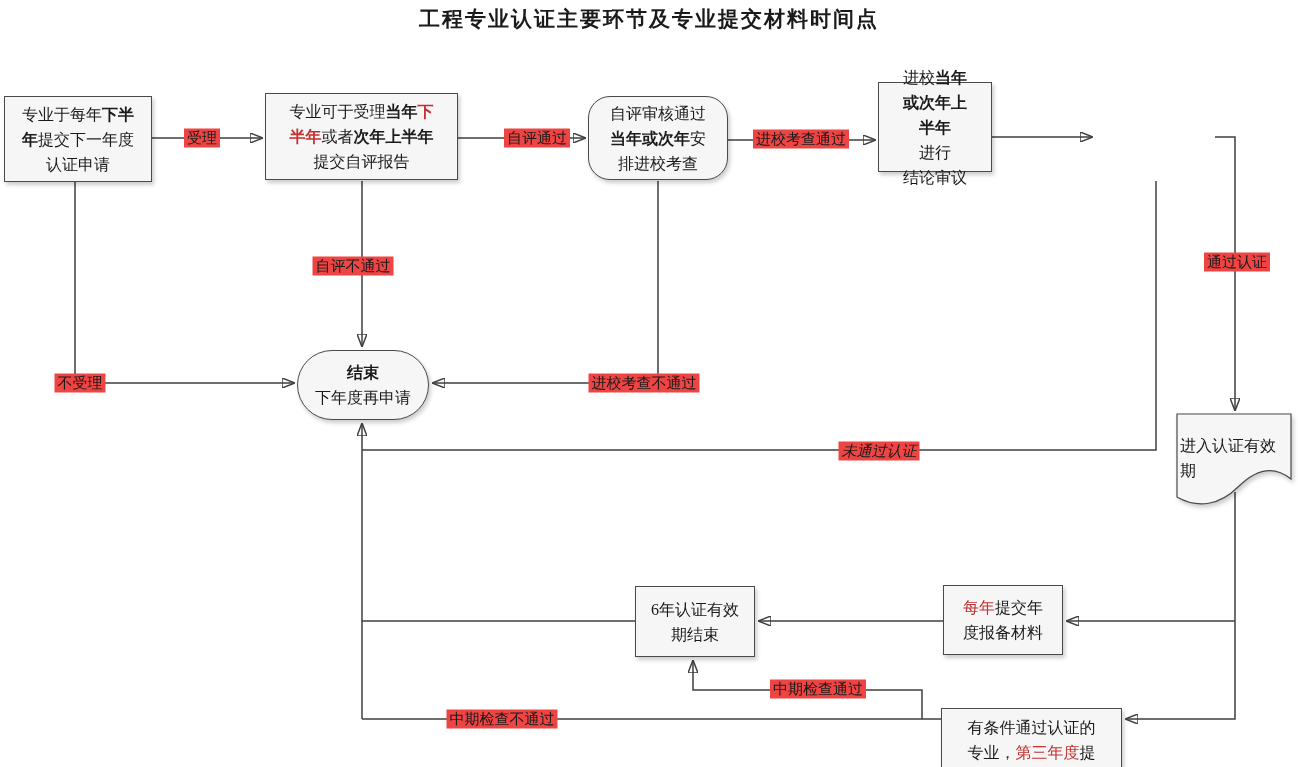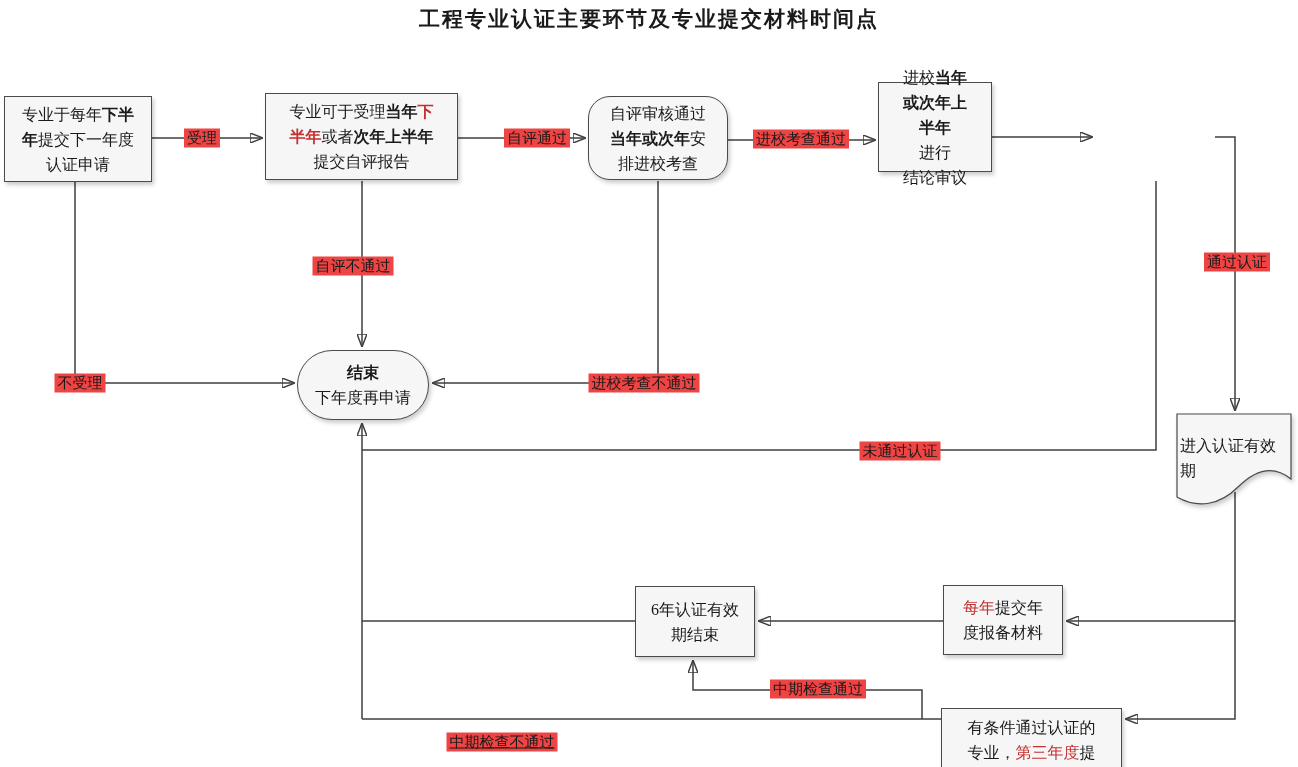--- a/index.html
+++ b/index.html
@@ -34,23 +34,23 @@
     padding:0 4px;text-align:left;font-size:16px;line-height:25px;word-break:break-all;}
   .elabel{position:absolute;transform:translate(-50%,-50%);background:#ef4444;
     padding:0 3px;font-size:15px;white-space:nowrap;line-height:19px;}
   .lb-accept{left:202px;top:138px;}
   .lb-selfpass{left:529px;top:138px;margin-left:8px;}
   .lb-visitpass{left:801px;top:139px;}
   .lb-selffail{left:353px;top:266px;}
   .lb-notaccept{left:80px;top:383px;}
   .lb-visitfail{left:644px;top:383px;}
   .lb-certified{left:1237px;top:262px;}
-  .lb-notcert{left:900px;top:451px;}
+  .lb-notcert{left:879px;top:451px;font-style:italic;}
   .lb-midpass{left:818px;top:689px;}
-  .lb-midfail{left:502px;top:742px;text-decoration:underline;}
+  .lb-midfail{left:502px;top:719px;}
 </style>
 </head>
 <body>
 
 <div class="canvas">
 
   <h1 class="title">工程专业认证主要环节及专业提交材料时间点</h1>
 
   <svg class="edges" width="1298" height="767">
     <defs>

